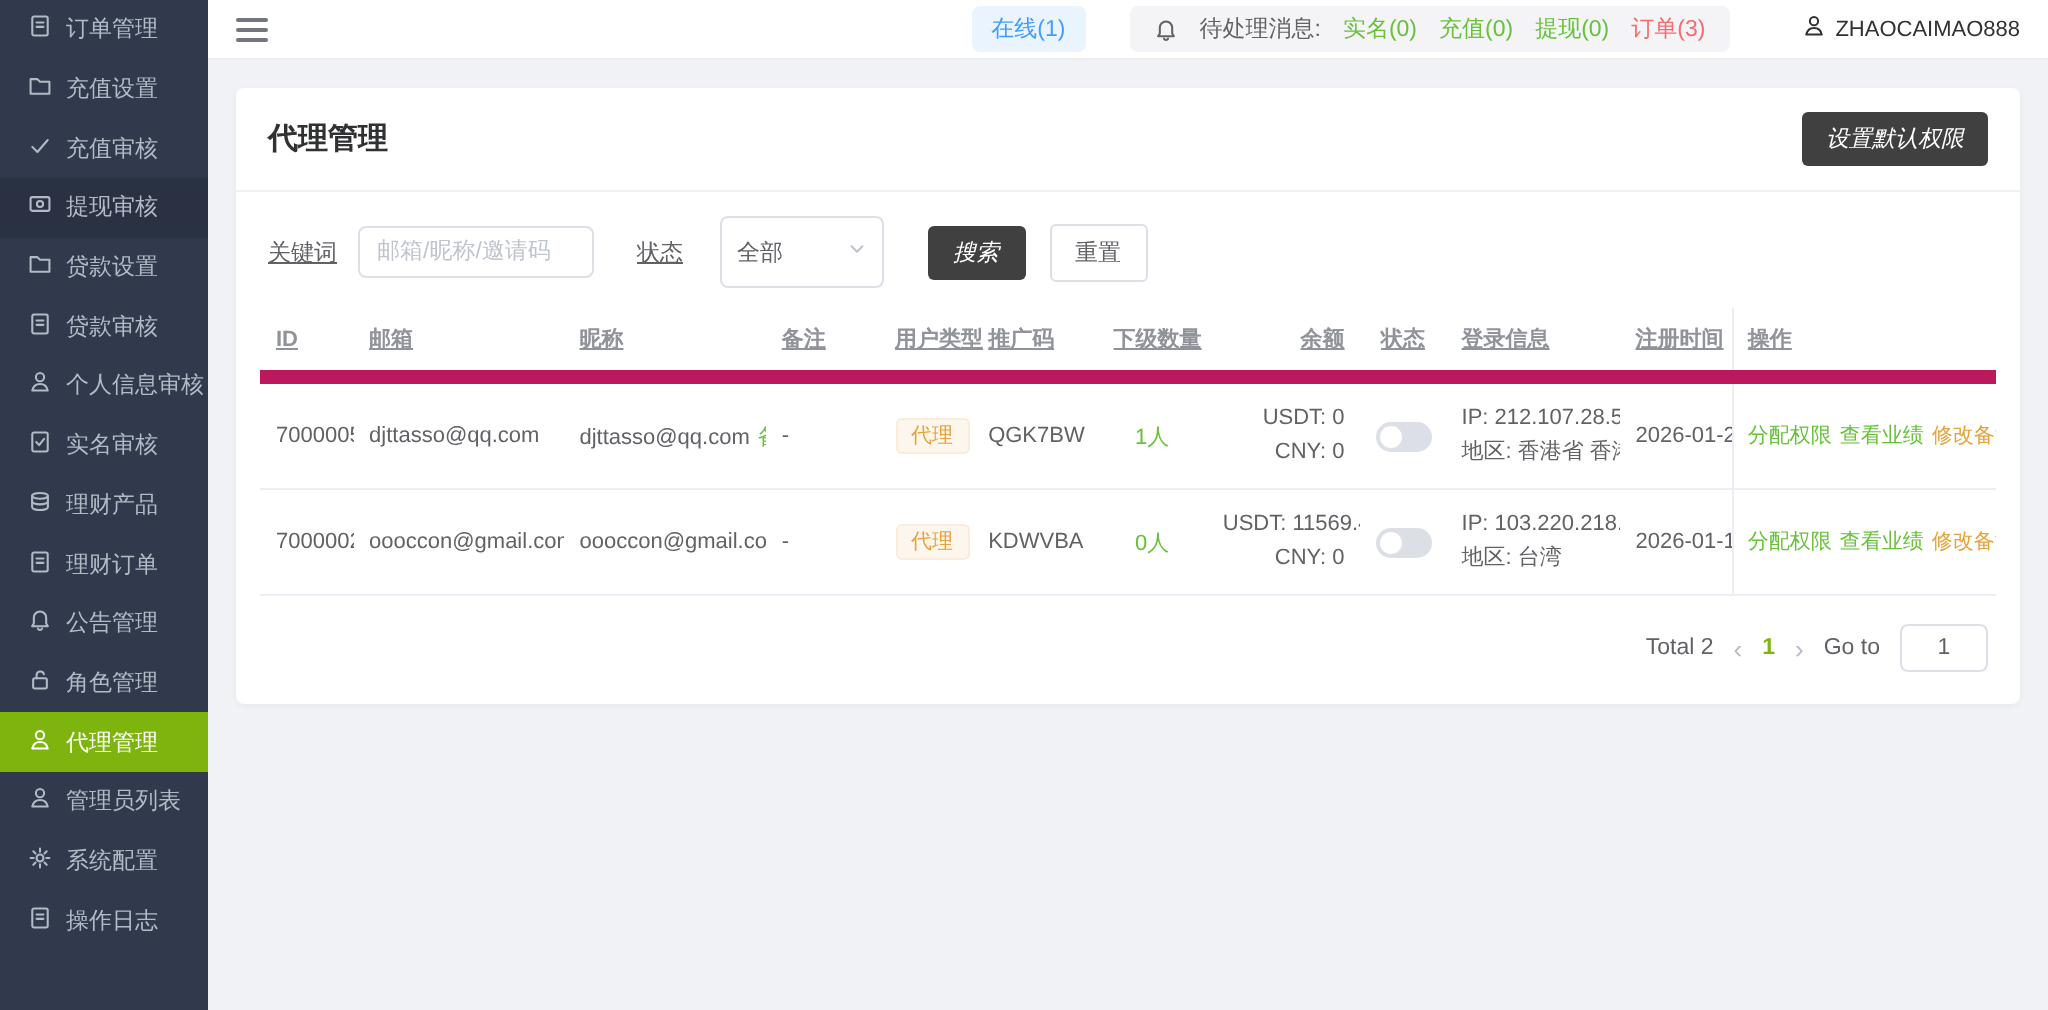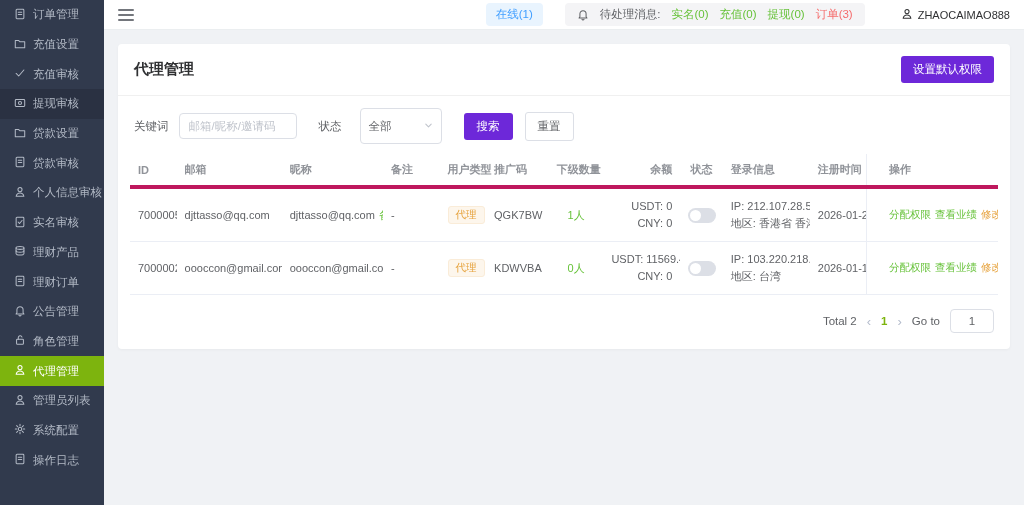--- a/index.html
+++ b/index.html
@@ -29,45 +29,45 @@
   .msg-green { color:#67c23a; cursor:pointer; }
   .msg-red { color:#f56c6c; cursor:pointer; }
   .user-area { display:flex; align-items:center; gap:5px; font-size:11px; color:#303133; margin-left:26px; cursor:pointer; }
   .user-area svg { width:12px; height:12px; }
   
   .content { flex:1; padding:14px; min-height:0; }
   .card { background:#fff; border-radius:4px; box-shadow:0 1px 3px rgba(0,0,0,.04); }
   .card-header { display:flex; align-items:center; justify-content:space-between;
     padding:12px 16px; border-bottom:1px solid #f0f0f0; }
   .card-title { font-size:15px; font-weight:bold; color:#303133; }
-  .btn-green { background:#6d28d9; color:#fff; border:none; border-radius:3px;
-    font-size:11.5px; padding:6px 12px; cursor:pointer; font-family:inherit; }
+  .btn-green { background:#404040; color:#fff; border:none; border-radius:3px;
+    font-size:11.5px; padding:6px 12px; cursor:pointer; font-family:inherit;font-style:italic; }
   
   .filters { display:flex; align-items:center; gap:8px; padding:12px 16px 10px; font-size:11.5px; }
-  .filter-label { color:#606266; margin-right:2px; }
+  .filter-label { color:#606266; margin-right:2px;text-decoration:underline; }
   .text-input { width:118px; height:26px; border:1px solid #dcdfe6; border-radius:4px;
     padding:0 9px; font-size:11.5px; color:#606266; font-family:inherit; outline:none; }
   .text-input::placeholder { color:#c0c4cc; }
   .fake-select { width:82px; height:36px; border:1px solid #dcdfe6; border-radius:4px;
     display:flex; align-items:center; justify-content:space-between; padding:0 8px;
     color:#606266; cursor:pointer; margin-left:8px; }
   .fake-select svg { width:9px; height:9px; }
   .btn-search { margin-left:14px; padding:6px 13px; }
   .btn-reset { background:#fff; color:#606266; border:1px solid #dcdfe6; border-radius:3px;
     font-size:11.5px; padding:6px 12px; cursor:pointer; margin-left:4px; font-family:inherit; }
   
   .table-wrap { padding:0 12px; }
   table { width:100%; border-collapse:collapse; table-layout:fixed; font-size:11px; }
-  th { color:#909399; font-weight:bold; text-align:left; padding:8px 8px; border-bottom:4px solid #be185d; white-space:nowrap; }
+  th { color:#909399; font-weight:bold; text-align:left; padding:8px 8px; border-bottom:7px solid #be185d; white-space:nowrap;text-decoration:underline; }
   td { color:#606266; padding:9px 8px; border-bottom:1px solid #ebeef5; vertical-align:middle;
     white-space:nowrap; overflow:hidden; }
   .c-id{width:46px;} .c-email{width:104px;} .c-nick{width:100px;} .c-remark{width:56px;}
   .c-type{width:46px; text-align:center;} .c-promo{width:62px;} .c-sub{width:54px; text-align:center;}
   .c-bal{width:76px; text-align:right;} .c-status{width:42px; text-align:center;}
-  .c-login{width:86px;} .c-reg{width:56px;} .c-ops{width:130px; border-left:1px solid #ebeef5; padding-left:22px;}
+  .c-login{width:86px;} .c-reg{width:56px;} .c-ops{width:130px; border-left:1px solid #ebeef5; padding-left:7px;}
   .two-line { line-height:1.55; }
   .tag-agent { display:inline-block; background:#fdf6ec; border:1px solid #faecd8; color:#e6a23c;
     border-radius:3px; padding:1px 7px; font-size:10.5px; }
   .green-text { color:#67c23a; }
   .remark-green { color:#67c23a; margin-left:4px; }
   .switch { display:inline-block; width:28px; height:15px; background:#dcdfe6; border-radius:8px;
     position:relative; cursor:pointer; vertical-align:middle; }
   .switch::after { content:""; position:absolute; left:2px; top:2px; width:11px; height:11px;
     background:#fff; border-radius:50%; }
   .ops { display:flex; gap:4px; }

